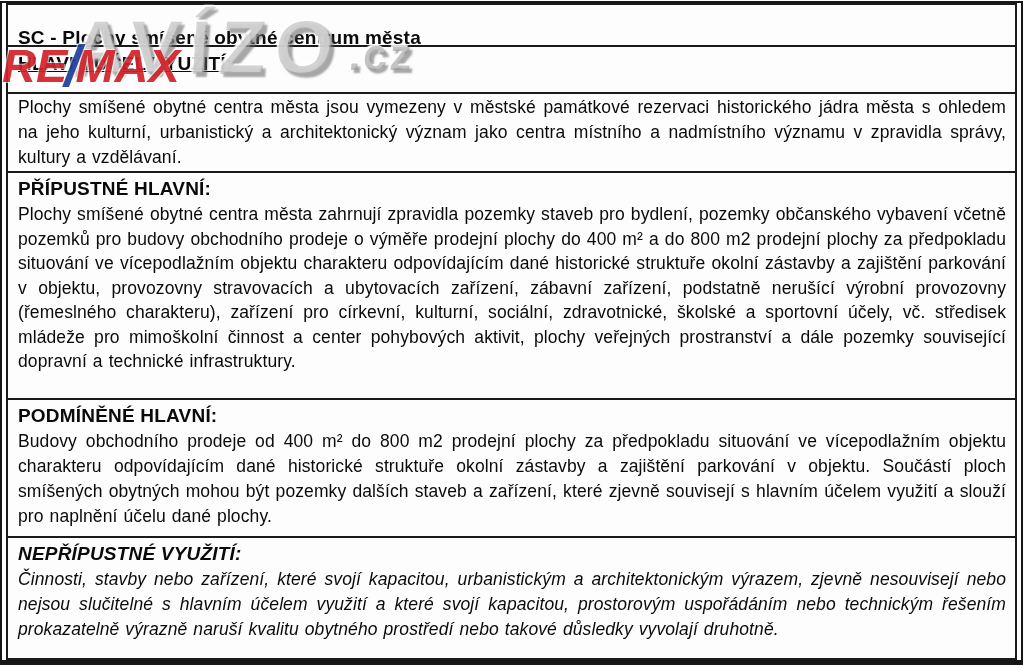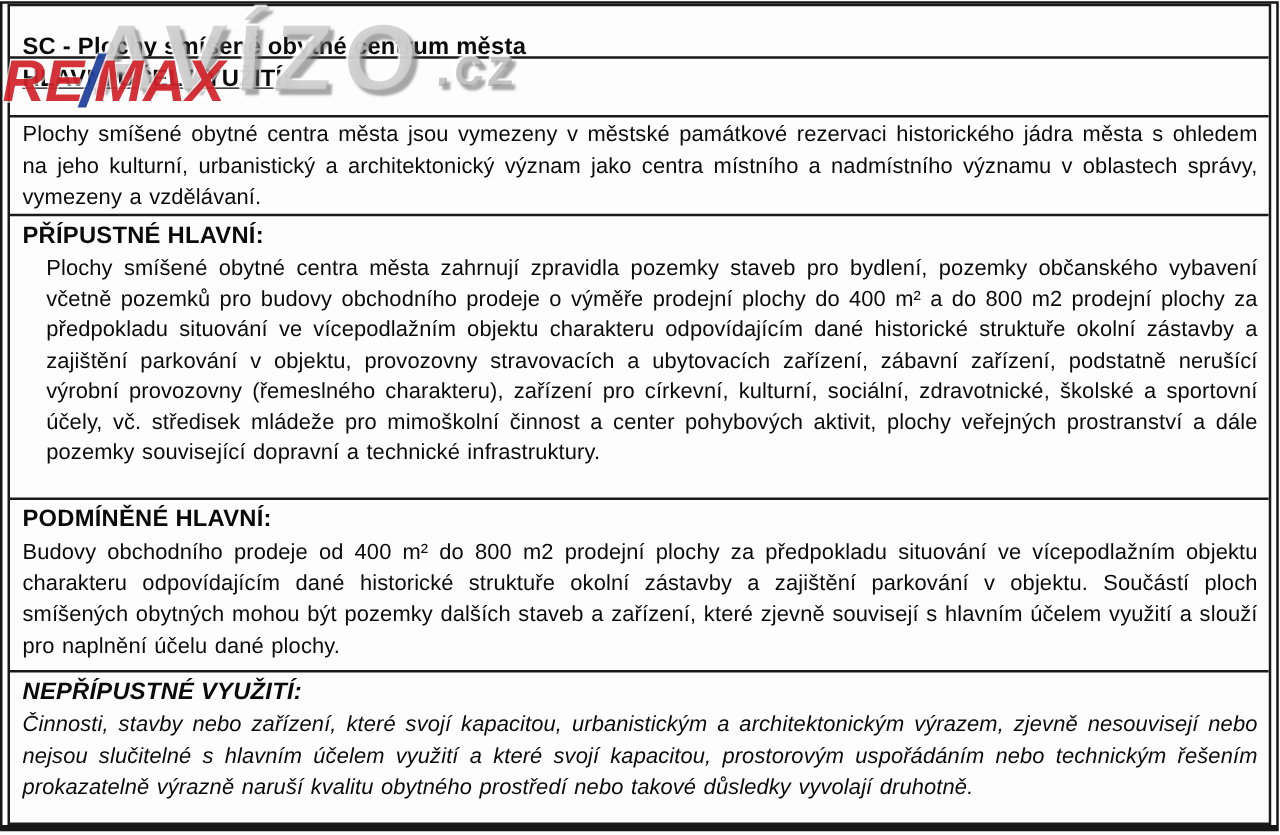--- a/index.html
+++ b/index.html
@@ -53,21 +53,21 @@
   }
   .sec-heading { line-height: 22px; margin: 0 0 2px 0; }
 
   .body-text {
     font-size: 17.5px;
     line-height: 25px;
     text-align: justify;
     letter-spacing: 0.1px;
     word-spacing: 1px;
   }
-  .row-sec2 .body-text { line-height: 24.5px; margin-left: 19px; }
+  .row-sec2 .body-text { line-height: 24.5px; }
 
   
   .watermark-layer {
     position: absolute; inset: 0;
     pointer-events: none;
     z-index: 5;
   }
 
   .wm-avizo {
     position: absolute;
@@ -120,21 +120,21 @@
 
   <div class="row row-title">
     <div class="doc-title">SC - Plochy smíšené obytné centrum města</div>
   </div>
 
   <div class="row row-heading">
     <div class="sec-heading">HLAVNÍ ÚČEL VYUŽITÍ:</div>
   </div>
 
   <div class="row row-para1">
-    <div class="body-text">Plochy smíšené obytné centra města jsou vymezeny v městské památkové rezervaci historického jádra města s ohledem na jeho kulturní, urbanistický a architektonický význam jako centra místního a nadmístního významu v oblastech správy, vymezeny a vzdělávaní.</div>
+    <div class="body-text">Plochy smíšené obytné centra města jsou vymezeny v městské památkové rezervaci historického jádra města s ohledem na jeho kulturní, urbanistický a architektonický význam jako centra místního a nadmístního významu v zpravidla správy, kultury a vzdělávaní.</div>
   </div>
 
   <div class="row row-sec2">
     <div class="sec-heading">PŘÍPUSTNÉ HLAVNÍ:</div>
     <div class="body-text">Plochy smíšené obytné centra města zahrnují zpravidla pozemky staveb pro bydlení, pozemky občanského vybavení včetně pozemků pro budovy obchodního prodeje o výměře prodejní plochy do 400 m² a do 800 m2 prodejní plochy za předpokladu situování ve vícepodlažním objektu charakteru odpovídajícím dané historické struktuře okolní zástavby a zajištění parkování v objektu, provozovny stravovacích a ubytovacích zařízení, zábavní zařízení, podstatně nerušící výrobní provozovny (řemeslného charakteru), zařízení pro církevní, kulturní, sociální, zdravotnické, školské a sportovní účely, vč. středisek mládeže pro mimoškolní činnost a center pohybových aktivit, plochy veřejných prostranství a dále pozemky související dopravní a technické infrastruktury.</div>
   </div>
 
   <div class="row row-sec3">
     <div class="sec-heading">PODMÍNĚNÉ HLAVNÍ:</div>
     <div class="body-text">Budovy obchodního prodeje od 400 m² do 800 m2 prodejní plochy za předpokladu situování ve vícepodlažním objektu charakteru odpovídajícím dané historické struktuře okolní zástavby a zajištění parkování v objektu. Součástí ploch smíšených obytných mohou být pozemky dalších staveb a zařízení, které zjevně souvisejí s hlavním účelem využití a slouží pro naplnění účelu dané plochy.</div>

